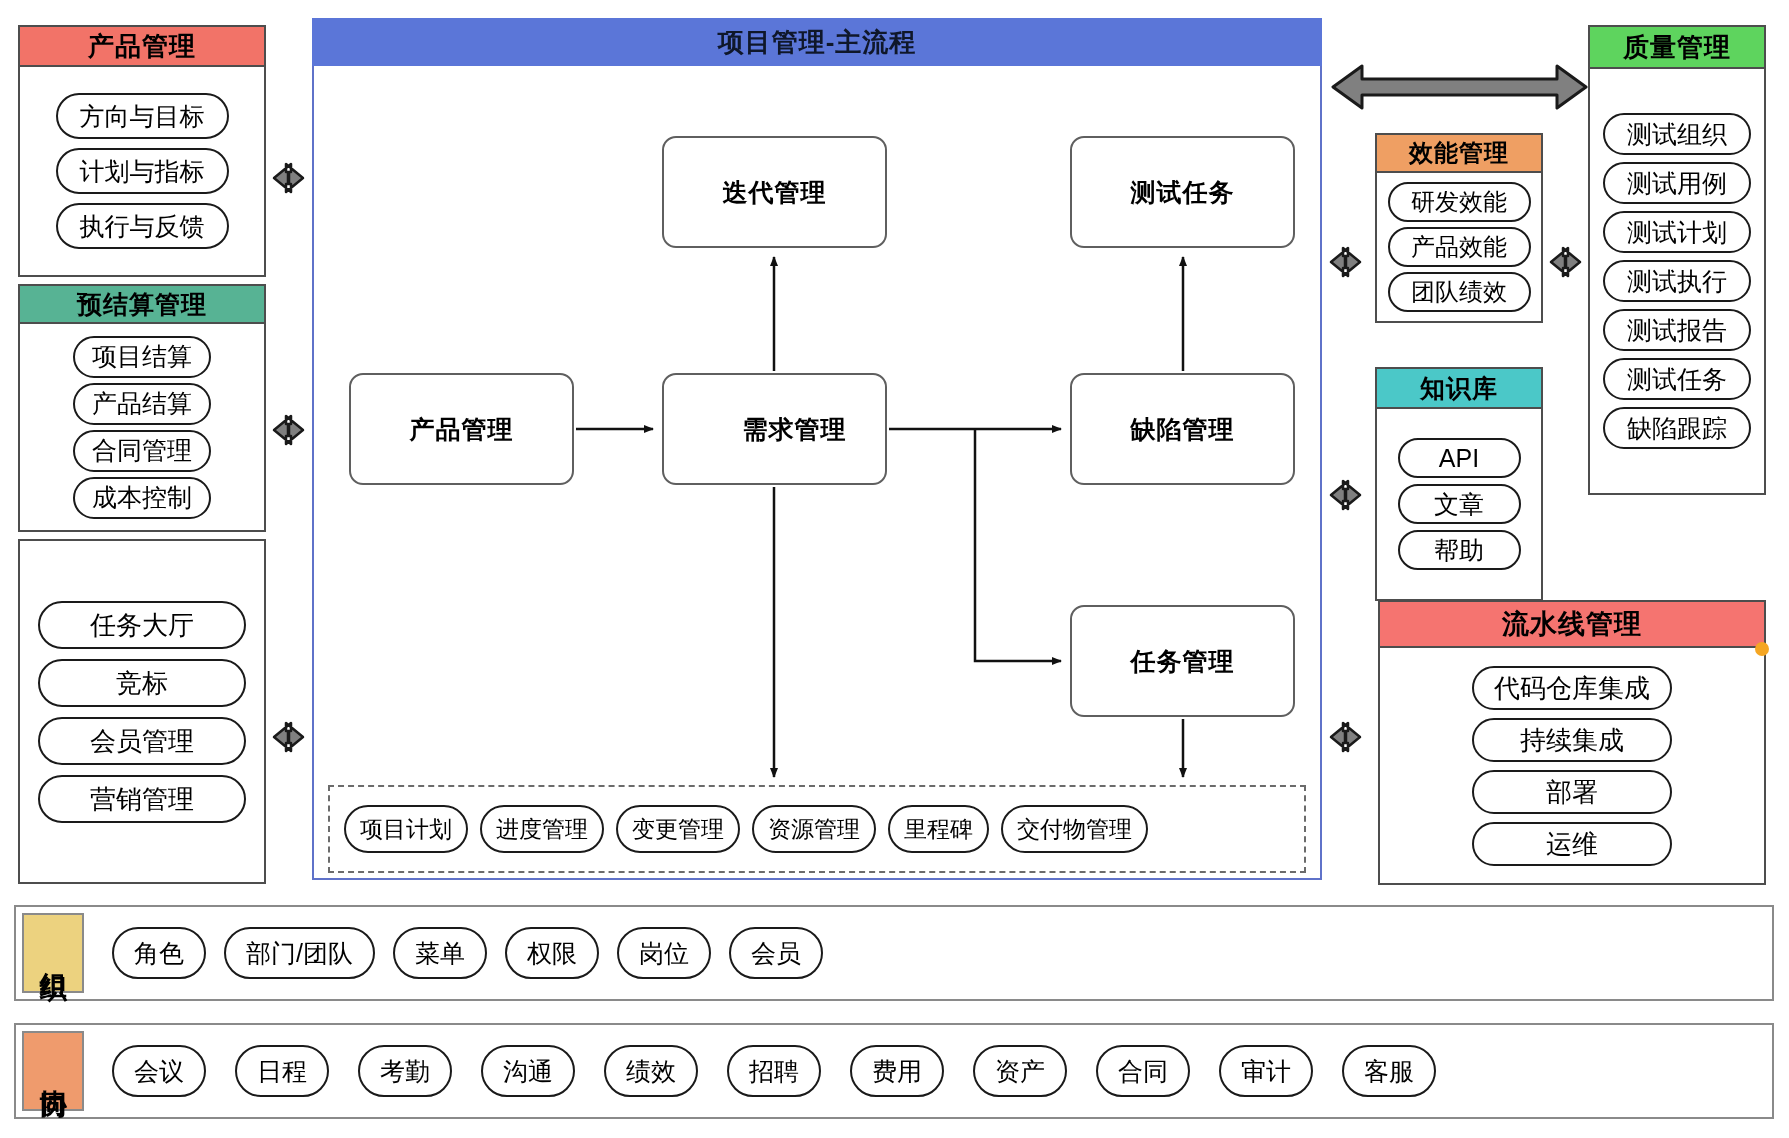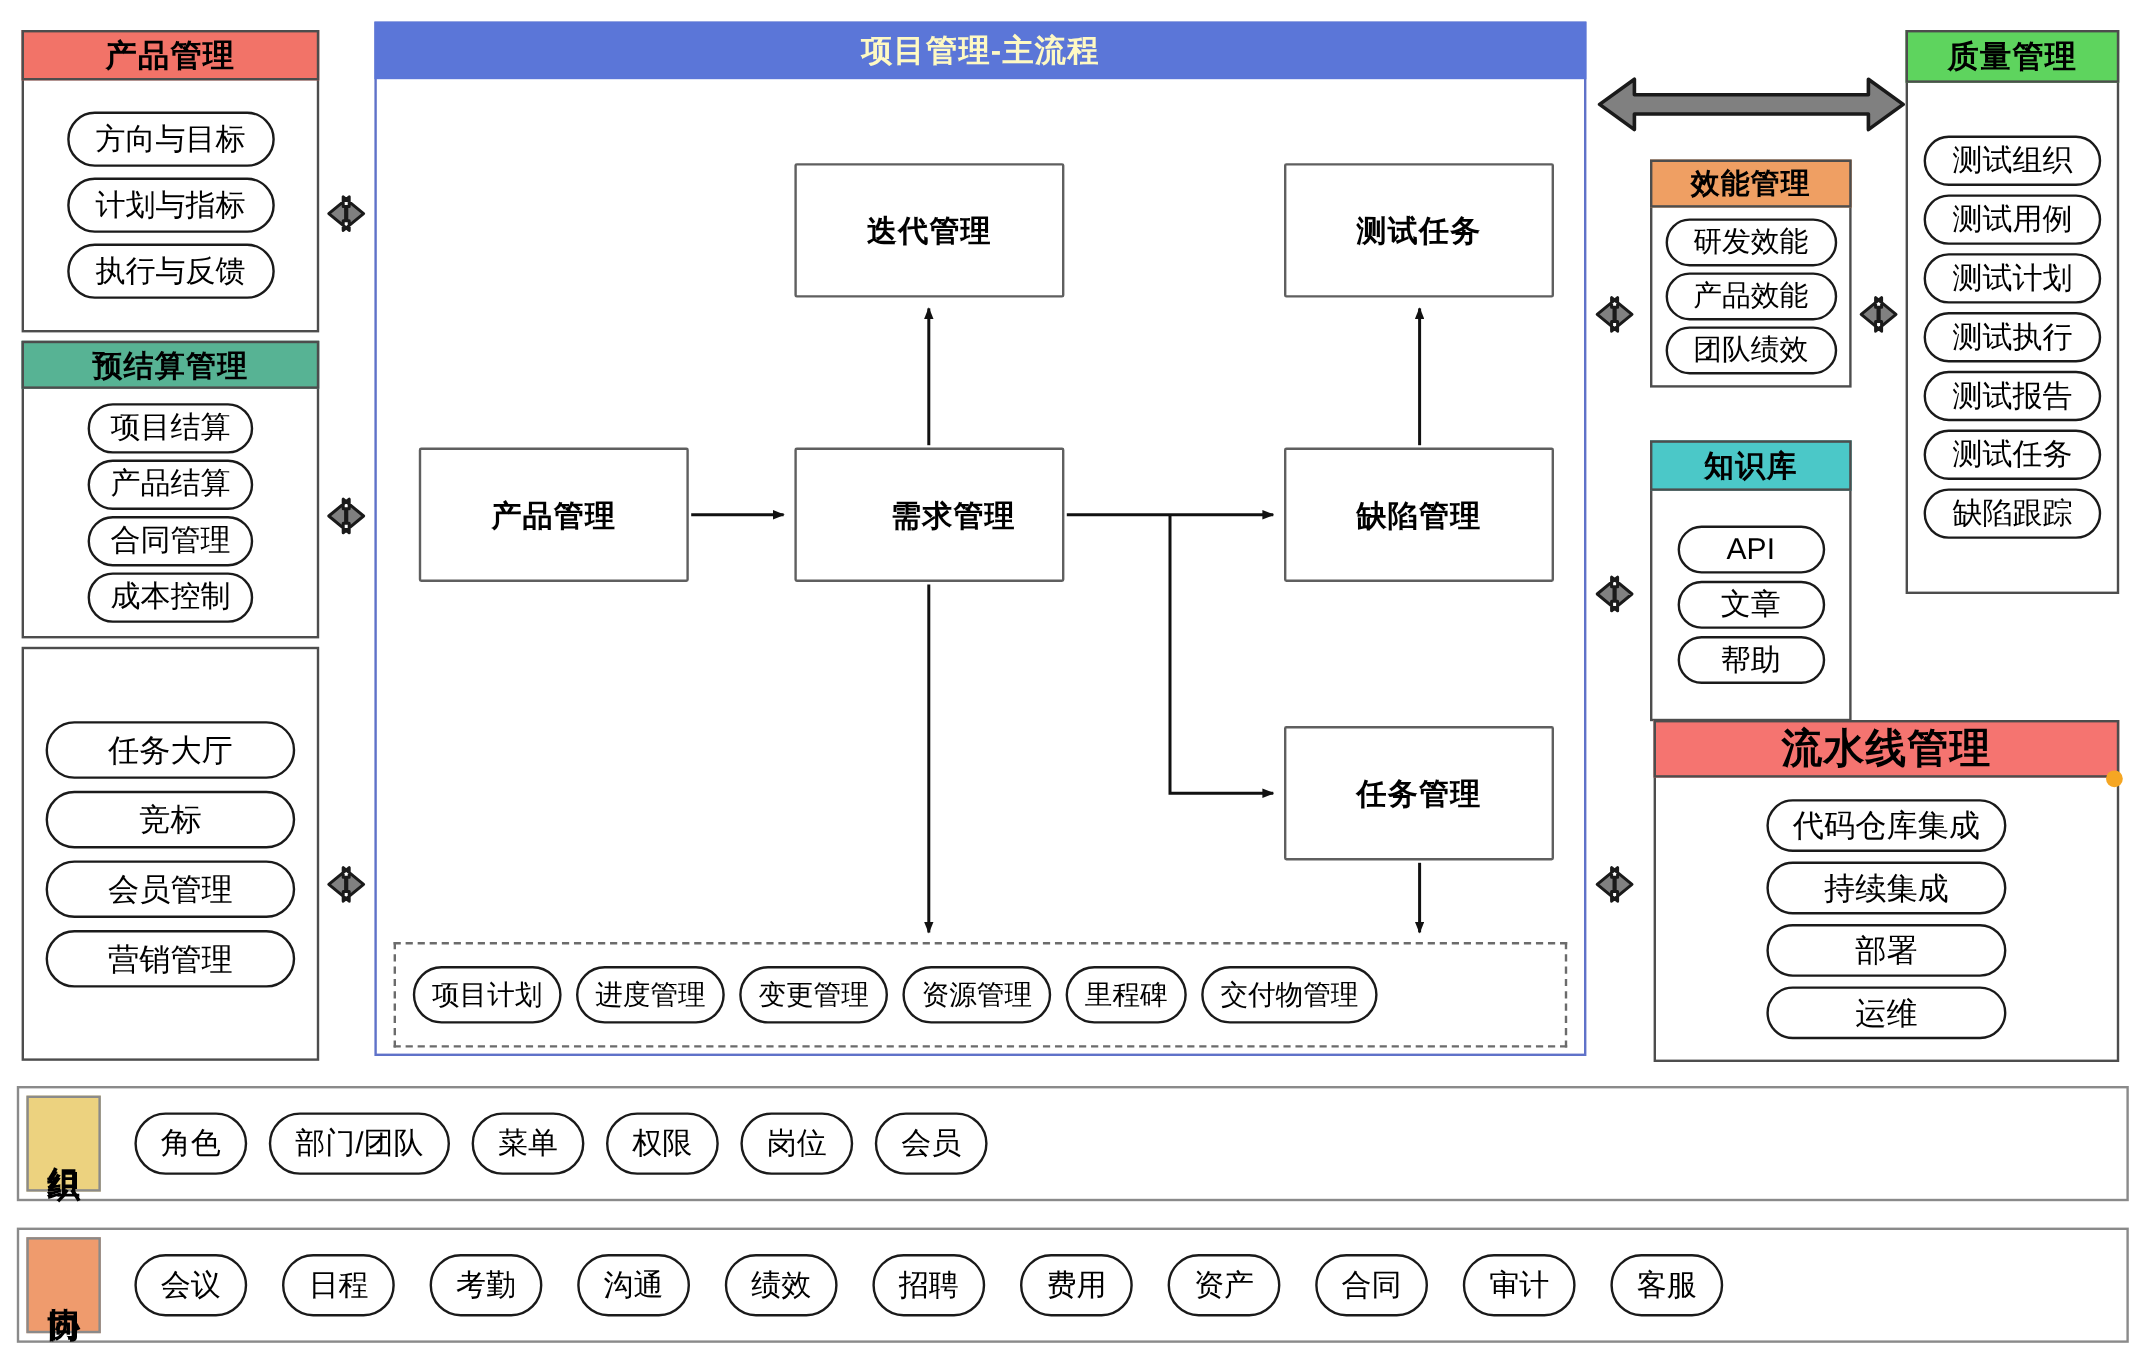--- a/index.html
+++ b/index.html
@@ -19,28 +19,28 @@
   .panel-body{flex:1;display:flex;flex-direction:column;align-items:center;
               justify-content:center;gap:7px;padding:8px 0;}
 
   
   .pill{box-sizing:border-box;border:2.5px solid #1a1a1a;border-radius:999px;
         background:#fff;display:flex;align-items:center;justify-content:center;
         text-align:center;white-space:nowrap;line-height:1;}
 
   
   .pbox{position:absolute;box-sizing:border-box;border:2px solid #5f5f5f;
-        border-radius:2px;background:#fff;display:flex;align-items:center;
+        border-radius:14px;background:#fff;display:flex;align-items:center;
         justify-content:center;font-weight:bold;font-size:25px;letter-spacing:1px;}
 
   
   #main-frame{position:absolute;left:312px;top:18px;width:1010px;height:862px;
               box-sizing:border-box;border:2px solid #5f72c9;background:#fff;}
   #main-title{position:absolute;left:312px;top:18px;width:1010px;height:48px;
-              background:#5b76d8;color:#fef9c3;font-weight:bold;font-size:26px;
+              background:#5b76d8;color:#0f172a;font-weight:bold;font-size:26px;
               display:flex;align-items:center;justify-content:center;letter-spacing:1px;
               box-sizing:border-box;}
 
   
   #dashed-group{position:absolute;left:328px;top:785px;width:978px;height:88px;
                 box-sizing:border-box;border:2px dashed #6b6b6b;
                 display:flex;align-items:center;gap:12px;padding:0 14px;}
   #dashed-group .pill{height:48px;font-size:23px;padding:16px 14px;border-width:2.5px;}
 
   
@@ -146,21 +146,21 @@
       <div class="pill" style="width:148px;height:42px;font-size:25px;">测试用例</div>
       <div class="pill" style="width:148px;height:42px;font-size:25px;">测试计划</div>
       <div class="pill" style="width:148px;height:42px;font-size:25px;">测试执行</div>
       <div class="pill" style="width:148px;height:42px;font-size:25px;">测试报告</div>
       <div class="pill" style="width:148px;height:42px;font-size:25px;">测试任务</div>
       <div class="pill" style="width:148px;height:42px;font-size:25px;">缺陷跟踪</div>
     </div>
   </div>
 
   <div class="panel" id="panel-pipeline" style="left:1378px;top:600px;width:388px;height:285px;">
-    <div class="panel-head" style="background:#f57470;height:48px;font-size:34px;text-align:center;">
+    <div class="panel-head" style="background:#f57470;height:48px;font-size:27px;text-align:center;">
       <span>流水线管理</span>
     </div>
     <div class="panel-body" style="gap:8px;">
       <div class="pill" style="width:200px;height:44px;font-size:26px;">代码仓库集成</div>
       <div class="pill" style="width:200px;height:44px;font-size:26px;">持续集成</div>
       <div class="pill" style="width:200px;height:44px;font-size:26px;">部署</div>
       <div class="pill" style="width:200px;height:44px;font-size:26px;">运维</div>
     </div>
   </div>
 

